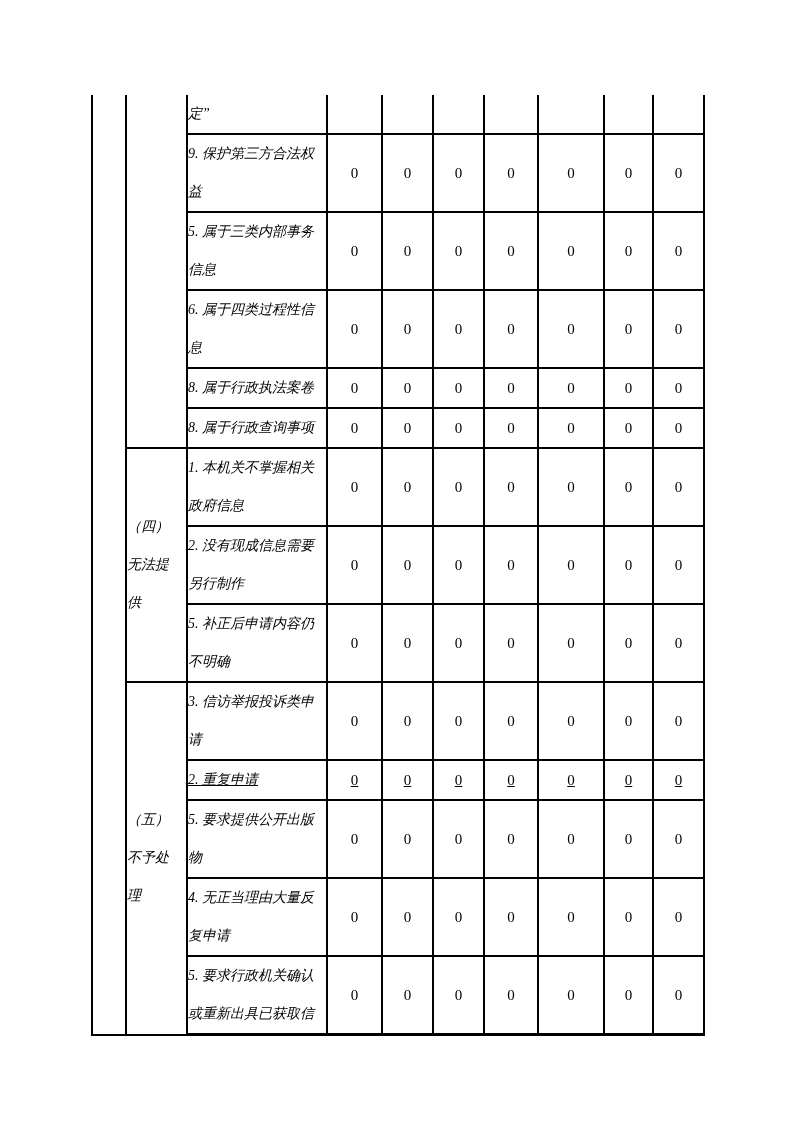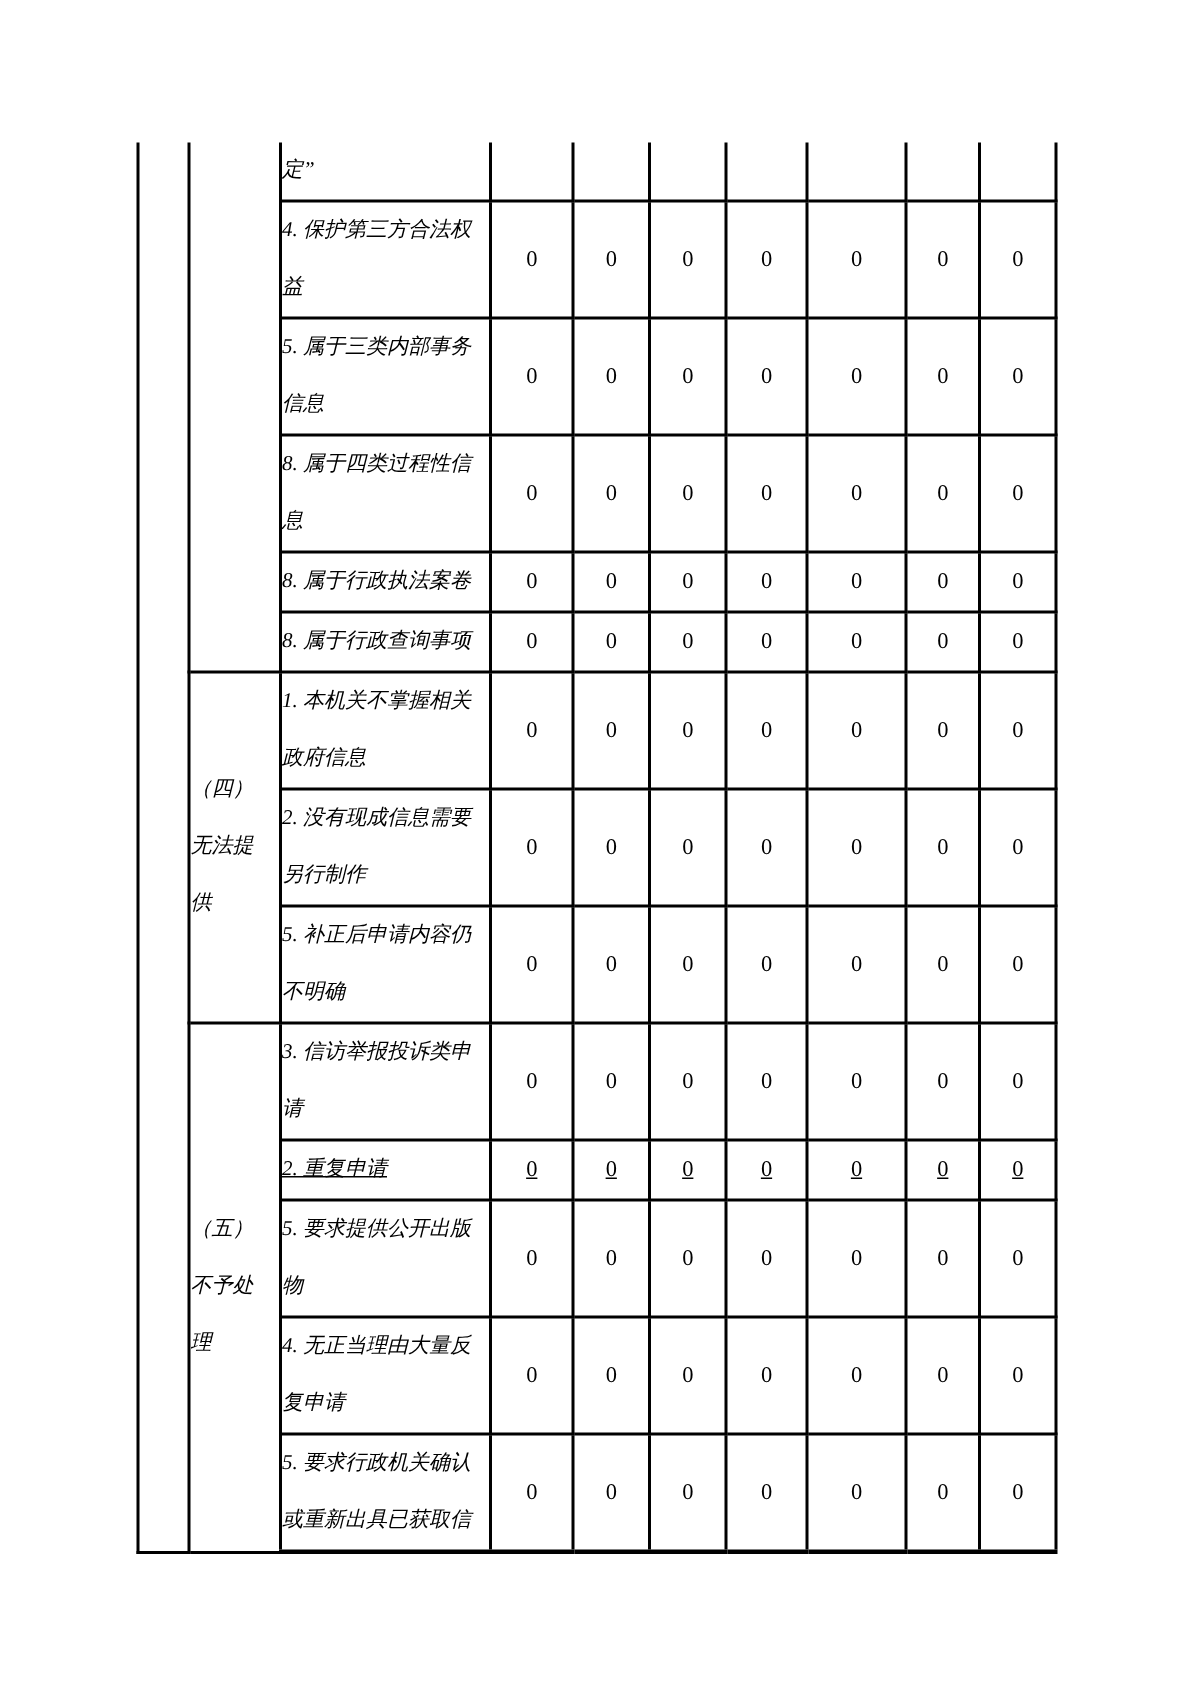--- a/index.html
+++ b/index.html
@@ -51,21 +51,21 @@
       <td class="v"></td>
       <td class="v"></td>
       <td class="v"></td>
       <td class="v"></td>
       <td class="v"></td>
       <td class="v"></td>
       <td class="v"></td>
     </tr>
 
     <tr class="r2">
-      <td class="lbl">4. 保护第三方合法权
+      <td class="lbl">9. 保护第三方合法权
 益</td>
       <td class="v">0</td>
           <td class="v">0</td>
       <td class="v">0</td>
           <td class="v">0</td>
       <td class="v">0</td>
           <td class="v">0</td>
       <td class="v">0</td>
     </tr>
     <tr class="r2">
@@ -73,21 +73,21 @@
 信息</td>
       <td class="v">0</td>
           <td class="v">0</td>
       <td class="v">0</td>
           <td class="v">0</td>
       <td class="v">0</td>
           <td class="v">0</td>
       <td class="v">0</td>
     </tr>
     <tr class="r2">
-      <td class="lbl">8. 属于四类过程性信
+      <td class="lbl">6. 属于四类过程性信
 息</td>
       <td class="v">0</td>
           <td class="v">0</td>
       <td class="v">0</td>
           <td class="v">0</td>
       <td class="v">0</td>
           <td class="v">0</td>
       <td class="v">0</td>
     </tr>
     <tr class="r1a">

